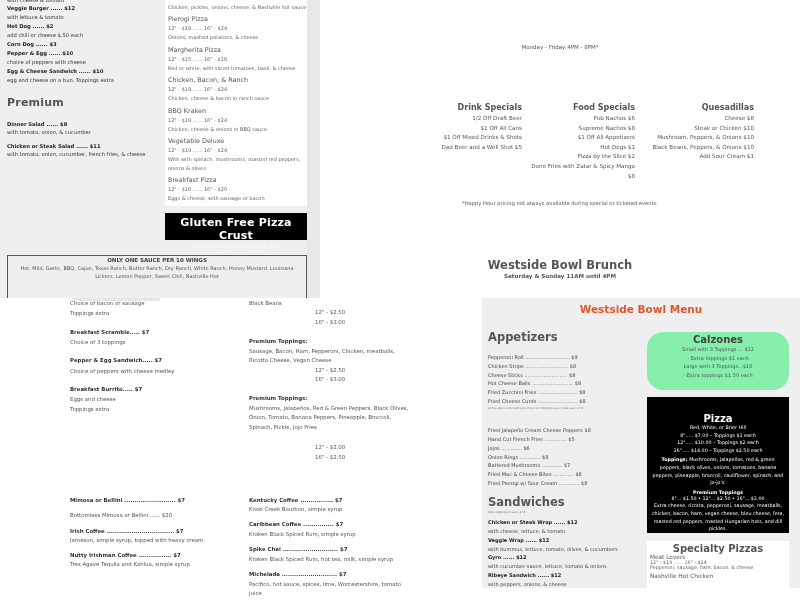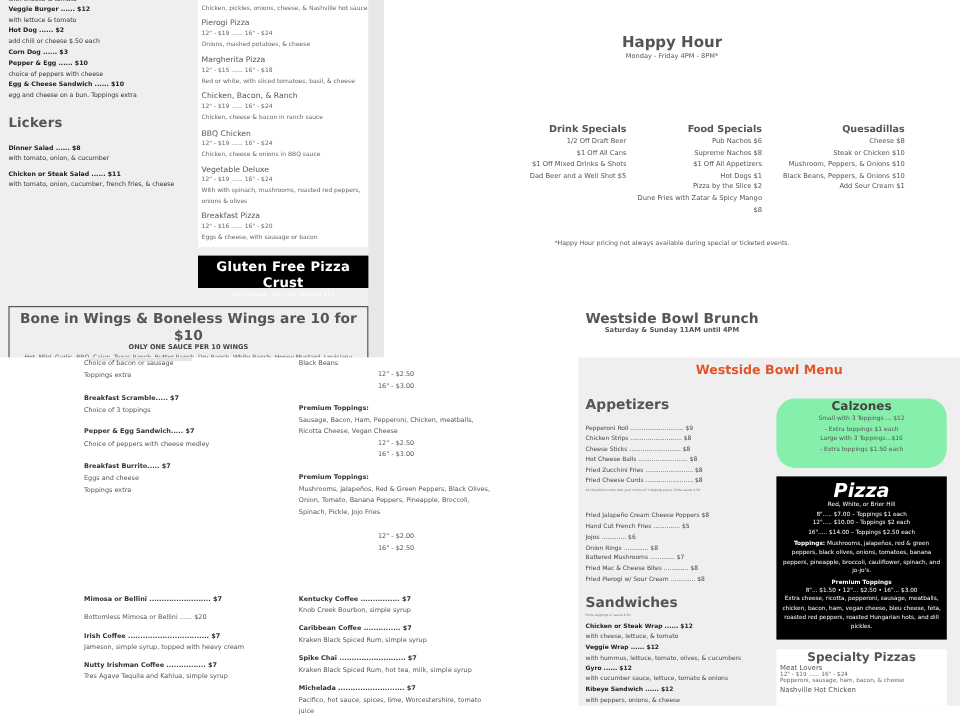--- a/index.html
+++ b/index.html
@@ -49,21 +49,21 @@
   
   .wb-title { position: absolute; left: 0; width: 318px; top: 5px; text-align: center; font-size: 10.5px; font-weight: bold; color: #e0552b; }
   .app-head { position: absolute; left: 6px; top: 32px; font-size: 11.5px; font-weight: bold; color: #555; }
   .p4 .li { position: absolute; left: 6px; white-space: nowrap; font-size: 5px; color: #444; }
   .p4 .li.b { font-weight: bold; color: #222; }
   .p4 .tiny { position: absolute; left: 6px; white-space: nowrap; font-size: 2.6px; color: #777; }
   .calz { position: absolute; left: 165px; top: 34px; width: 142px; height: 58px; background: #86efac; text-align: center; border-radius: 16px; }
   .calz .h { font-size: 10px; font-weight: bold; color: #444; margin-top: 2px; }
   .calz .l { font-size: 5px; color: #555; line-height: 8.5px; }
   .pz { position: absolute; left: 165px; top: 99px; width: 142px; height: 136px; background: #000; color: #fff; text-align: center; }
-  .pz .h { font-size: 16px; font-weight: bold; margin-top: 2px; font-style: italic; }
+  .pz .h { font-size: 10px; font-weight: bold; margin-top: 16px; }
   .pz .l { font-size: 4.8px; line-height: 7.6px; }
   .pz .par { font-size: 4.8px; line-height: 7.6px; margin: 2px 4px 0; }
   .pz .sh { font-size: 4.8px; font-weight: bold; margin-top: 3px; }
   .spec { position: absolute; left: 165px; top: 243px; width: 142px; height: 62px; background: #fff; }
   .spec .h { text-align: center; font-size: 10px; font-weight: bold; color: #555; margin-top: 2px; }
   .spec .n { font-size: 5.8px; color: #555; margin-left: 3px; }
   .spec .p { font-size: 4.8px; color: #666; margin-left: 3px; }
 </style>
 </head>
 <body>
@@ -74,21 +74,21 @@
     <div class="ln b" style="top:5px">Veggie Burger ...... $12</div>
     <div class="ln" style="top:14px">with lettuce &amp; tomato</div>
     <div class="ln b" style="top:23px">Hot Dog ...... $2</div>
     <div class="ln" style="top:32px">add chili or cheese $.50 each</div>
     <div class="ln b" style="top:41px">Corn Dog ...... $3</div>
     <div class="ln b" style="top:50px">Pepper &amp; Egg ...... $10</div>
     <div class="ln" style="top:59px">choice of peppers with cheese</div>
     <div class="ln b" style="top:68px">Egg &amp; Cheese Sandwich ...... $10</div>
     <div class="ln" style="top:77px">egg and cheese on a bun. Toppings extra</div>
 
-    <div class="sec" style="top:96px">Lickers</div>
+    <div class="sec" style="top:96px">Premium</div>
     <div class="ln b" style="top:121px">Dinner Salad ...... $8</div>
     <div class="ln" style="top:129px">with tomato, onion, &amp; cucumber</div>
     <div class="ln b" style="top:143px">Chicken or Steak Salad ...... $11</div>
     <div class="ln" style="top:151px">with tomato, onion, cucumber, french fries, &amp; cheese</div>
   </div>
 
   <div class="p1-mid">
     <div class="it ds" style="top:4px">Chicken, pickles, onions, cheese, &amp; Nashville hot sauce</div>
 
     <div class="it nm" style="top:15px">Pierogi Pizza</div>
@@ -96,21 +96,21 @@
     <div class="it ds" style="top:34px">Onions, mashed potatoes, &amp; cheese</div>
 
     <div class="it nm" style="top:46px">Margherita Pizza</div>
     <div class="it pr" style="top:56px">12" - $15 ...... 16" - $18</div>
     <div class="it ds" style="top:65px">Red or white, with sliced tomatoes, basil, &amp; cheese</div>
 
     <div class="it nm" style="top:76px">Chicken, Bacon, &amp; Ranch</div>
     <div class="it pr" style="top:86px">12" - $19 ...... 16" - $24</div>
     <div class="it ds" style="top:95px">Chicken, cheese &amp; bacon in ranch sauce</div>
 
-    <div class="it nm" style="top:107px">BBQ Chicken</div>
+    <div class="it nm" style="top:107px">BBQ Kraken</div>
     <div class="it pr" style="top:117px">12" - $19 ...... 16" - $24</div>
     <div class="it ds" style="top:126px">Chicken, cheese &amp; onions in BBQ sauce</div>
 
     <div class="it nm" style="top:137px">Vegetable Deluxe</div>
     <div class="it pr" style="top:147px">12" - $19 ...... 16" - $24</div>
     <div class="it ds" style="top:156px">With with spinach, mushrooms, roasted red peppers,</div>
     <div class="it ds" style="top:165px">onions &amp; olives</div>
 
     <div class="it nm" style="top:176px">Breakfast Pizza</div>
     <div class="it pr" style="top:186px">12" - $16 ...... 16" - $20</div>
@@ -118,28 +118,26 @@
   </div>
 
   <div class="p1-right-strip"></div>
 
   <div class="gf-box">
     <div class="gf-title">Gluten Free Pizza Crust</div>
     <div class="gf-sub">with cheese, plus one topping $12</div>
   </div>
 
   <div class="wings-box">
-    <div class="w-title">Bone in Wings &amp; Boneless Wings are 10 for $10</div>
     <div class="w-sub">ONLY ONE SAUCE PER 10 WINGS</div>
     <div class="w-list">Hot, Mild, Garlic, BBQ, Cajun, Texas Ranch, Butter Ranch, Dry Ranch, White Ranch, Honey Mustard, Louisiana Lickers, Lemon Pepper, Sweet Chili, Nashville Hot</div>
   </div>
 </div>
 
 <div class="panel p2">
-  <div class="hh-title">Happy Hour</div>
   <div class="hh-sub">Monday - Friday 4PM - 8PM*</div>
 
   <div class="col" style="left:52px;width:150px">
     <div class="ch">Drink Specials</div>
     <div class="ci">1/2 Off Draft Beer</div>
     <div class="ci">$1 Off All Cans</div>
     <div class="ci">$1 Off Mixed Drinks &amp; Shots</div>
     <div class="ci">Dad Beer and a Well Shot $5</div>
   </div>
 

